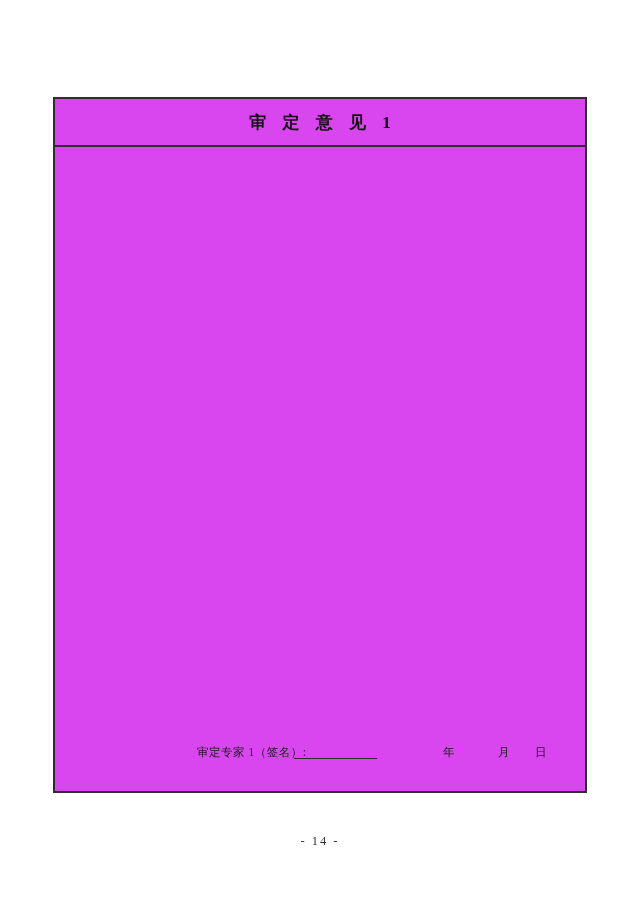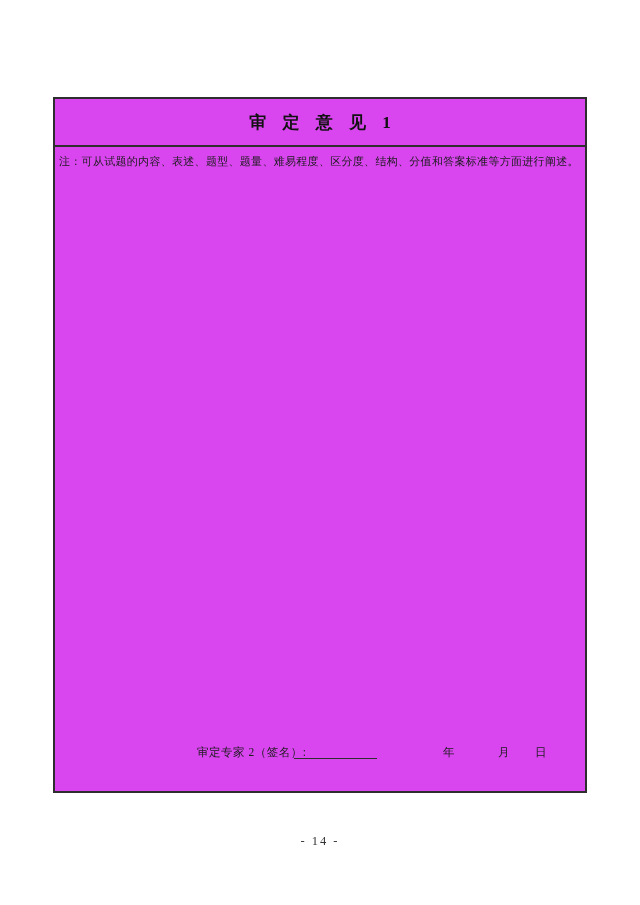--- a/index.html
+++ b/index.html
@@ -108,24 +108,23 @@
 <div class="page">
 
   <div class="form-box">
 
     <div class="title-row">
       <span class="form-title">审 定 意 见 1</span>
     </div>
 
     <div class="body-area">
 
-      <div class="note">注：可从试题的内容、表述、题型、题量、难易程度、区分度、结构、分值和答案标准等方面进行阐述。</div>
 
       <div class="signature-row">
-        <span class="signature-label">审定专家 2（签名）:</span>
+        <span class="signature-label">审定专家 1（签名）:</span>
         <span class="sig-line"></span>
         <span class="date-label year">年</span>
         <span class="date-label month">月</span>
         <span class="date-label day">日</span>
       </div>
 
     </div>
 
   </div>
 

